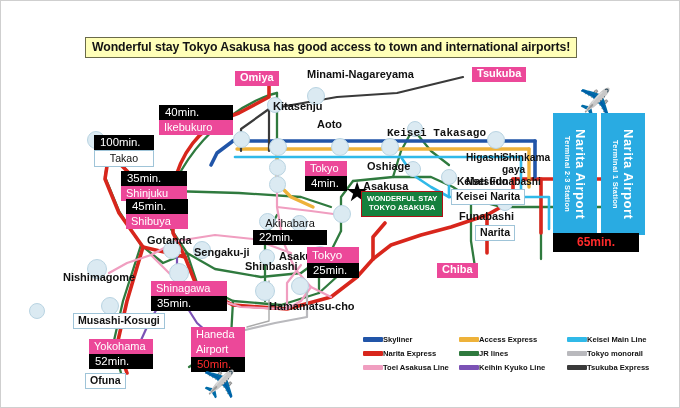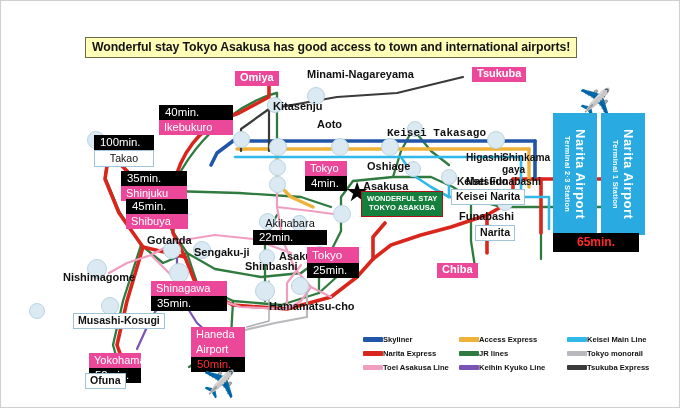--- a/index.html
+++ b/index.html
@@ -261,21 +261,21 @@
 
     <div class="lbl plain" style="left:268px;top:300px;">Hamamatsu-cho</div>
     <div class="lbl boxw" style="left:72px;top:312px;">Musashi-Kosugi</div>
 
     <div class="stack" style="left:190px;top:326px;width:54px;">
       <span class="chip">Haneda</span>
       <span class="chip">Airport</span>
       <span class="time red">50min.</span>
     </div>
 
-    <div class="stack" style="left:88px;top:352px;width:52px;">
+    <div class="stack" style="left:88px;top:338px;width:64px;">
       <span class="chip">Yokohama</span>
       <span class="time">52min.</span>
     </div>
     <div class="lbl boxw" style="left:84px;top:372px;">Ofuna</div>
 
     <div class="plane" style="left:578px;top:88px;">✈️</div>
     <div class="apanel" style="left:552px;top:112px;width:44px;height:122px;">
       <span class="vtext vbig">Narita Airport</span>
       <span class="vtext vsm">Terminal 2·3 Station</span>
     </div>

